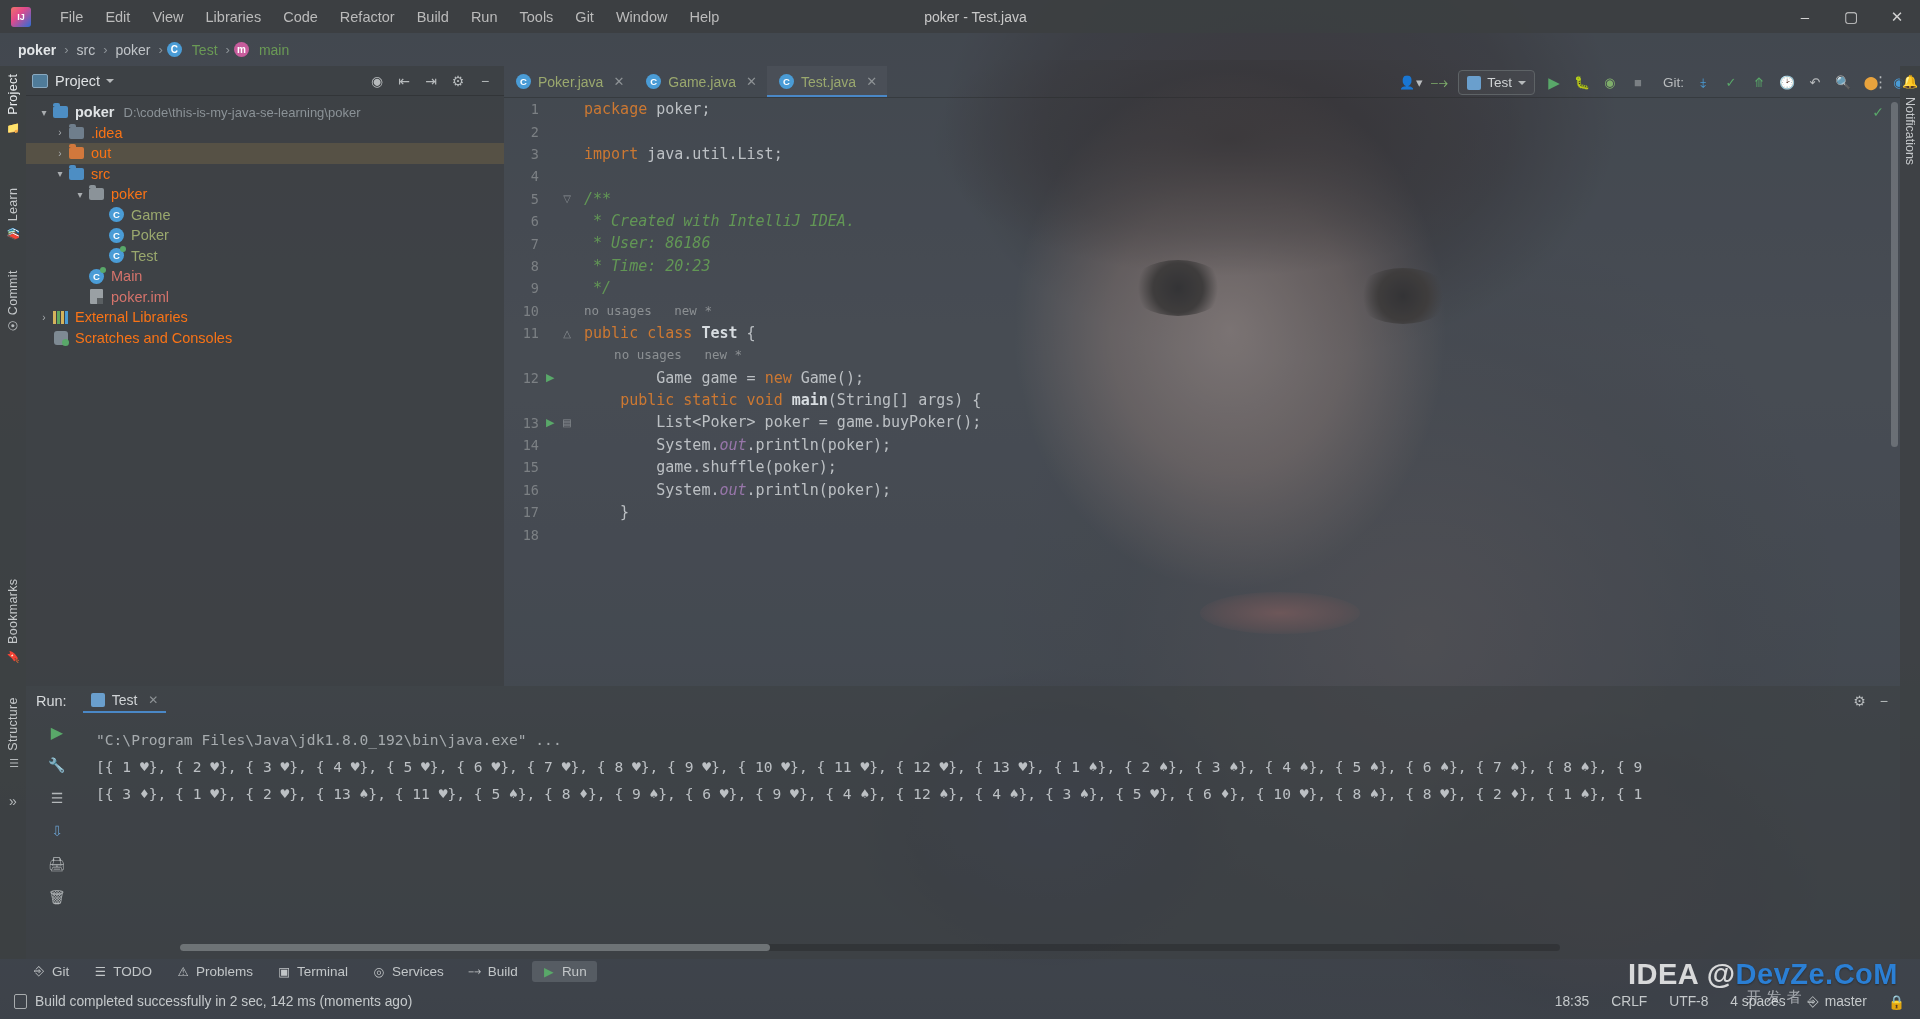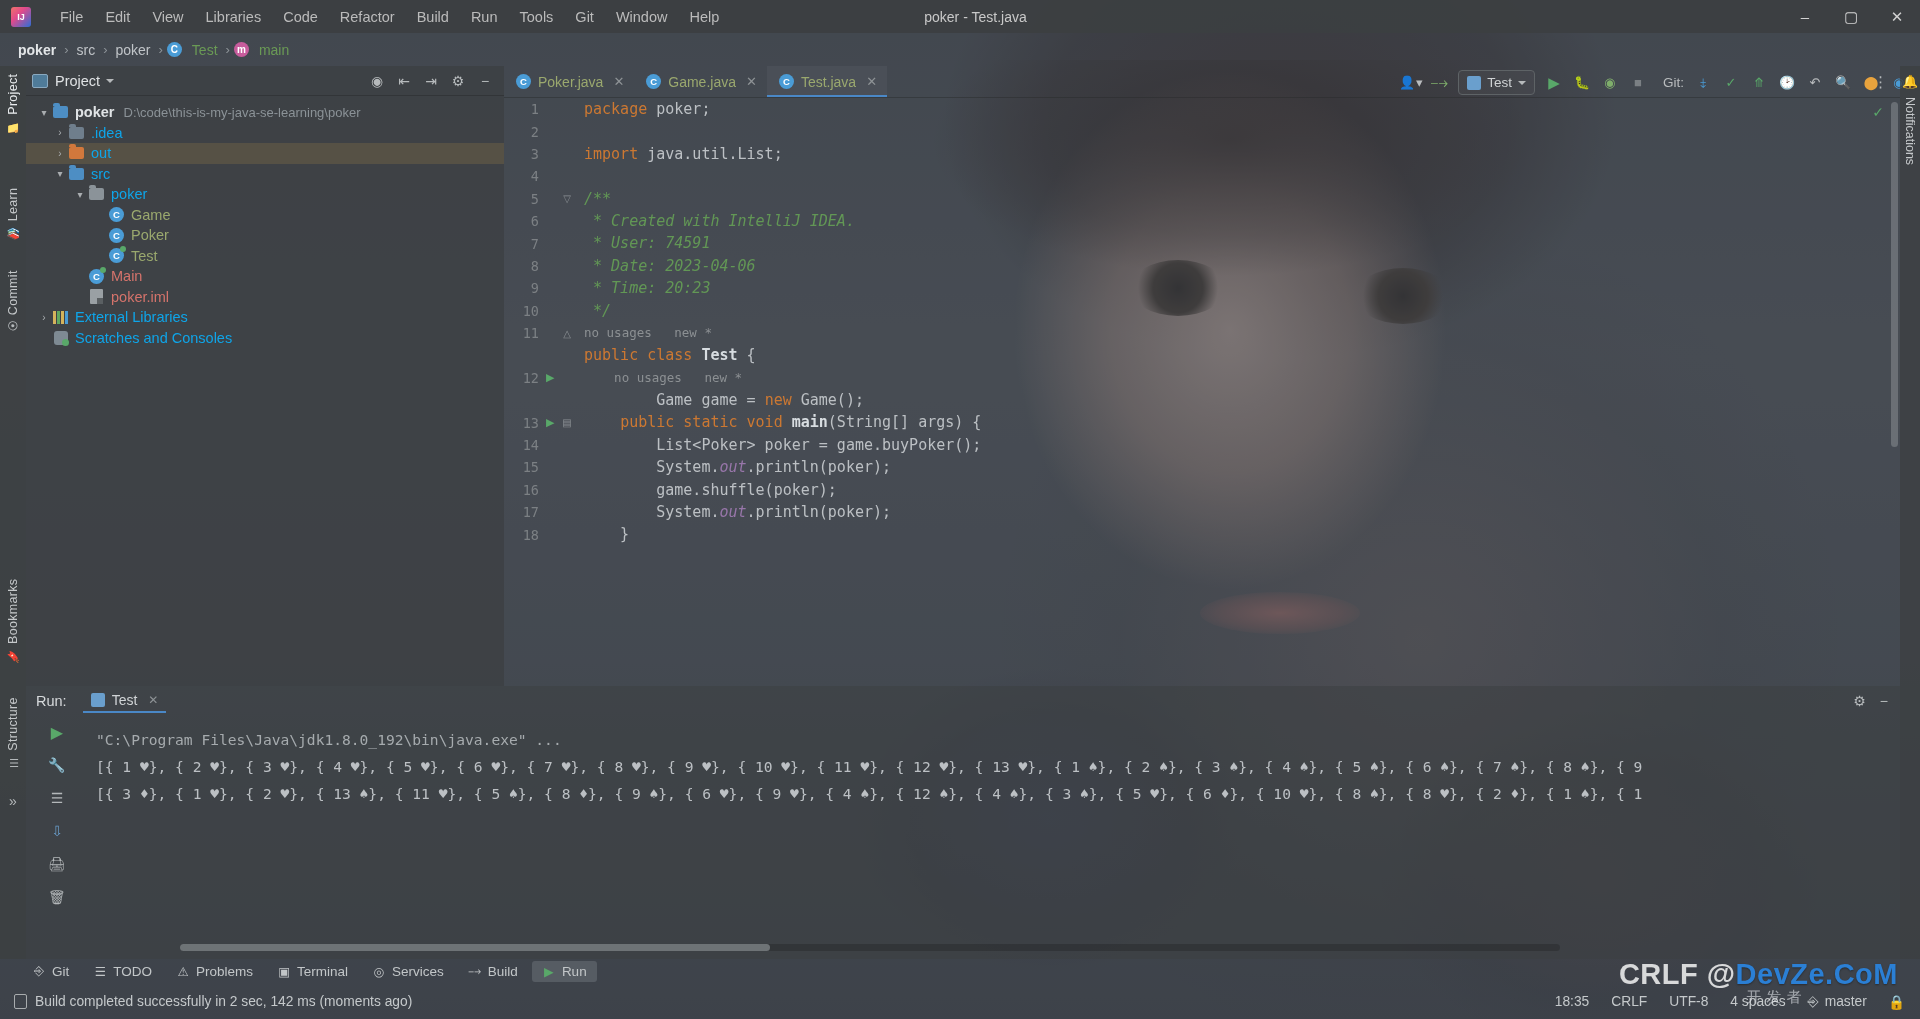--- a/index.html
+++ b/index.html
@@ -167,21 +167,21 @@
   }
   .iml { width: 13px; height: 15px; background: #9aa0a4; border-radius: 1px; position: relative; }
   .iml::after { content: ""; position: absolute; right: 0; bottom: 0; width: 6px; height: 6px; background: #5a5f62; }
   .libs { display: flex; gap: 1.5px; align-items: flex-end; height: 13px; }
   .libs i { display: block; width: 2.5px; height: 13px; background: #d4b35c; }
   .libs i:nth-child(2) { background: #5fa85f; }
   .libs i:nth-child(3) { background: #d4b35c; }
   .libs i:nth-child(4) { background: #4a9cd6; }
   .scratch { width: 14px; height: 14px; border-radius: 3px; background: #7e8a93; position: relative; }
   .scratch::after { content: ""; position: absolute; right: -1px; bottom: -1px; width: 7px; height: 7px; border-radius: 50%; background: #59a869; }
-  .t-label { color: #0ea5e9; }
+  .t-label { color: #f97316; }
   .t-label.bold { font-weight: bold; color: #e0e3e5; }
   .t-label.green { color: #9aa86e; }
   .t-label.red { color: #d4736b; }
   .t-path { color: #8b9297; font-size: 13px; margin-left: 9px; }
 
   
   #editor-area { position: absolute; left: 504px; top: 66px; right: 20px; height: 620px; }
   #tabbar { height: 32px; display: flex; align-items: stretch; border-bottom: 1px solid rgba(39,42,43,0.45); }
   .etab {
     display: flex; align-items: center; gap: 7px; padding: 0 10px 0 12px;
@@ -637,22 +637,21 @@
           </div>
       </div>
 
       <div id="code">
         <div class="c-row"><span class="kw">package</span><span class="plain"> poker;</span></div>
         <div class="c-row"></div>
         <div class="c-row"><span class="kw">import</span><span class="plain"> java.util.List;</span></div>
         <div class="c-row"></div>
         <div class="c-row doc">/**</div>
         <div class="c-row doc"> * Created with IntelliJ IDEA.</div>
-        <div class="c-row doc"> * User: 74591</div>
-        <div class="c-row doc"> * Date: 2023-04-06</div>
+        <div class="c-row doc"> * User: 86186</div>
         <div class="c-row doc"> * Time: 20:23</div>
         <div class="c-row doc"> */</div>
         <div class="c-row c-hint">no usages   new *</div>
         <div class="c-row"><span class="kw">public class</span><span class="bold-id"> Test</span><span class="plain"> {</span></div>
         <div class="c-row c-hint">    no usages   new *</div>
         <div class="c-row"><span class="plain">        Game game = </span><span class="kw">new</span><span class="plain"> Game();</span></div>
         <div class="c-row"><span class="plain">    </span><span class="kw">public static void </span><span class="bold-id">main</span><span class="plain">(String[] args) {</span></div>
         <div class="c-row"><span class="plain">        List&lt;Poker&gt; poker = game.buyPoker();</span></div>
         <div class="c-row"><span class="plain">        System.</span><span class="field">out</span><span class="plain">.println(poker);</span></div>
         <div class="c-row"><span class="plain">        game.shuffle(poker);</span></div>
@@ -745,15 +744,15 @@
         <span>⎆</span>
         <span>master</span>
       </span>
       <span>🔒</span>
     </div>
   </div>
 
 </div>
 
 <div id="watermark">
-  <span class="wm-a">CRLF @</span><span class="wm-b">DevZe.CoM</span>
+  <span class="wm-a">IDEA @</span><span class="wm-b">DevZe.CoM</span>
 </div>
 <div id="watermark-sub">开 发 者</div>
 
 </body></html>

